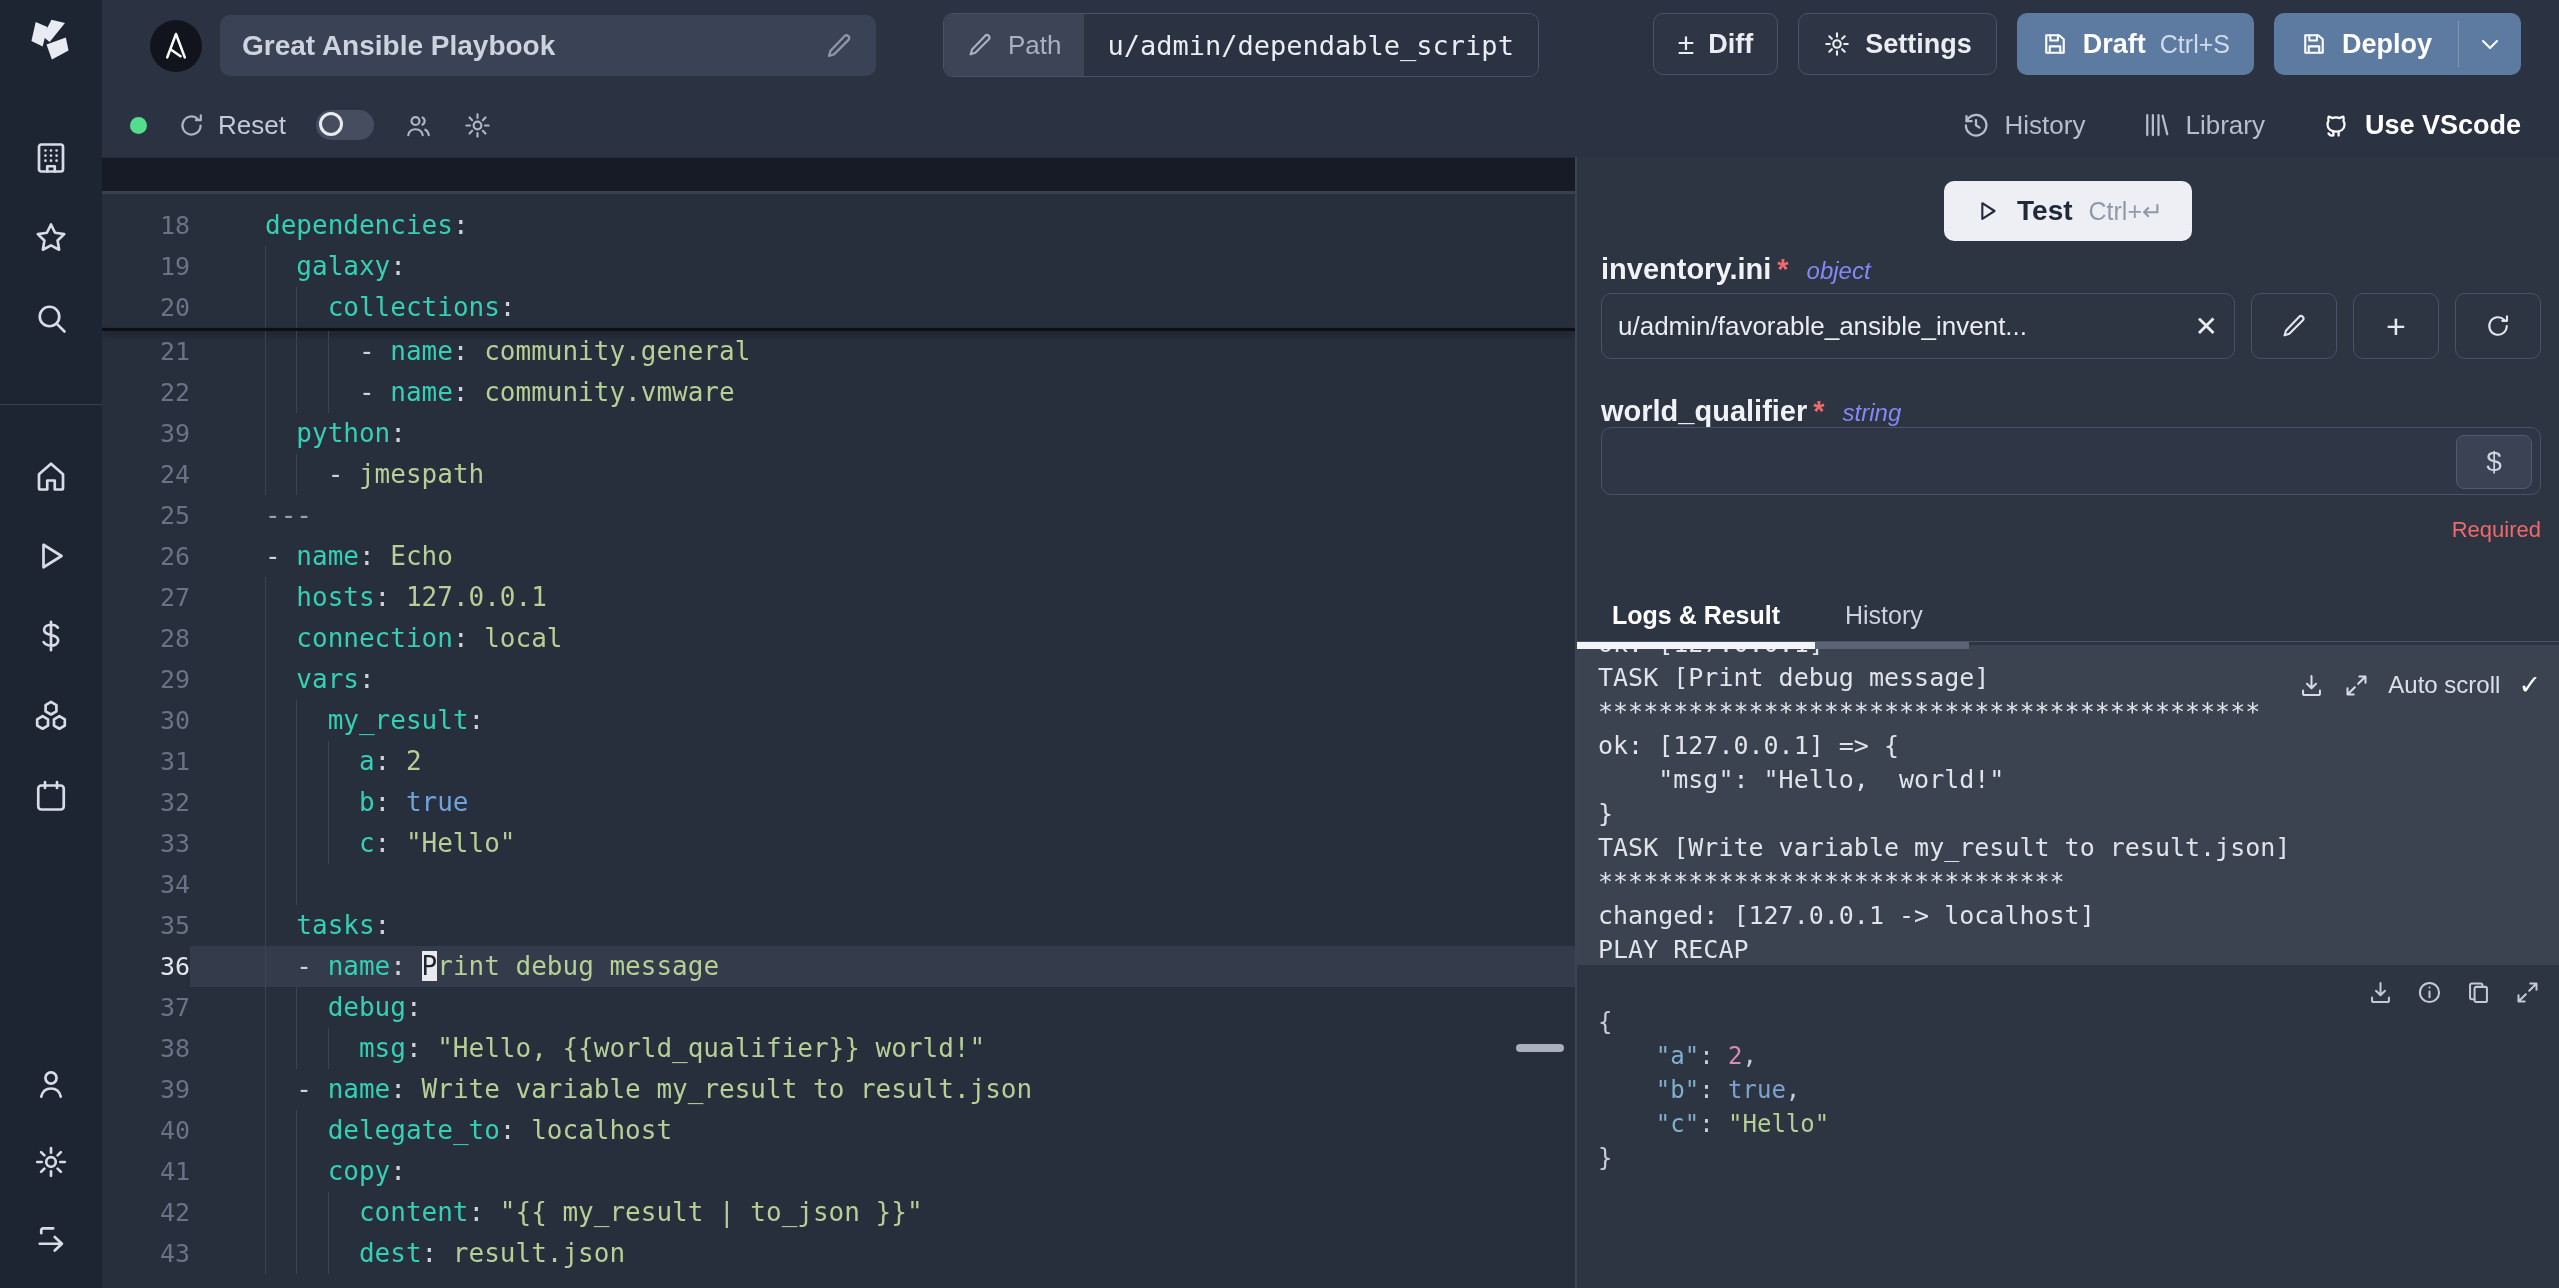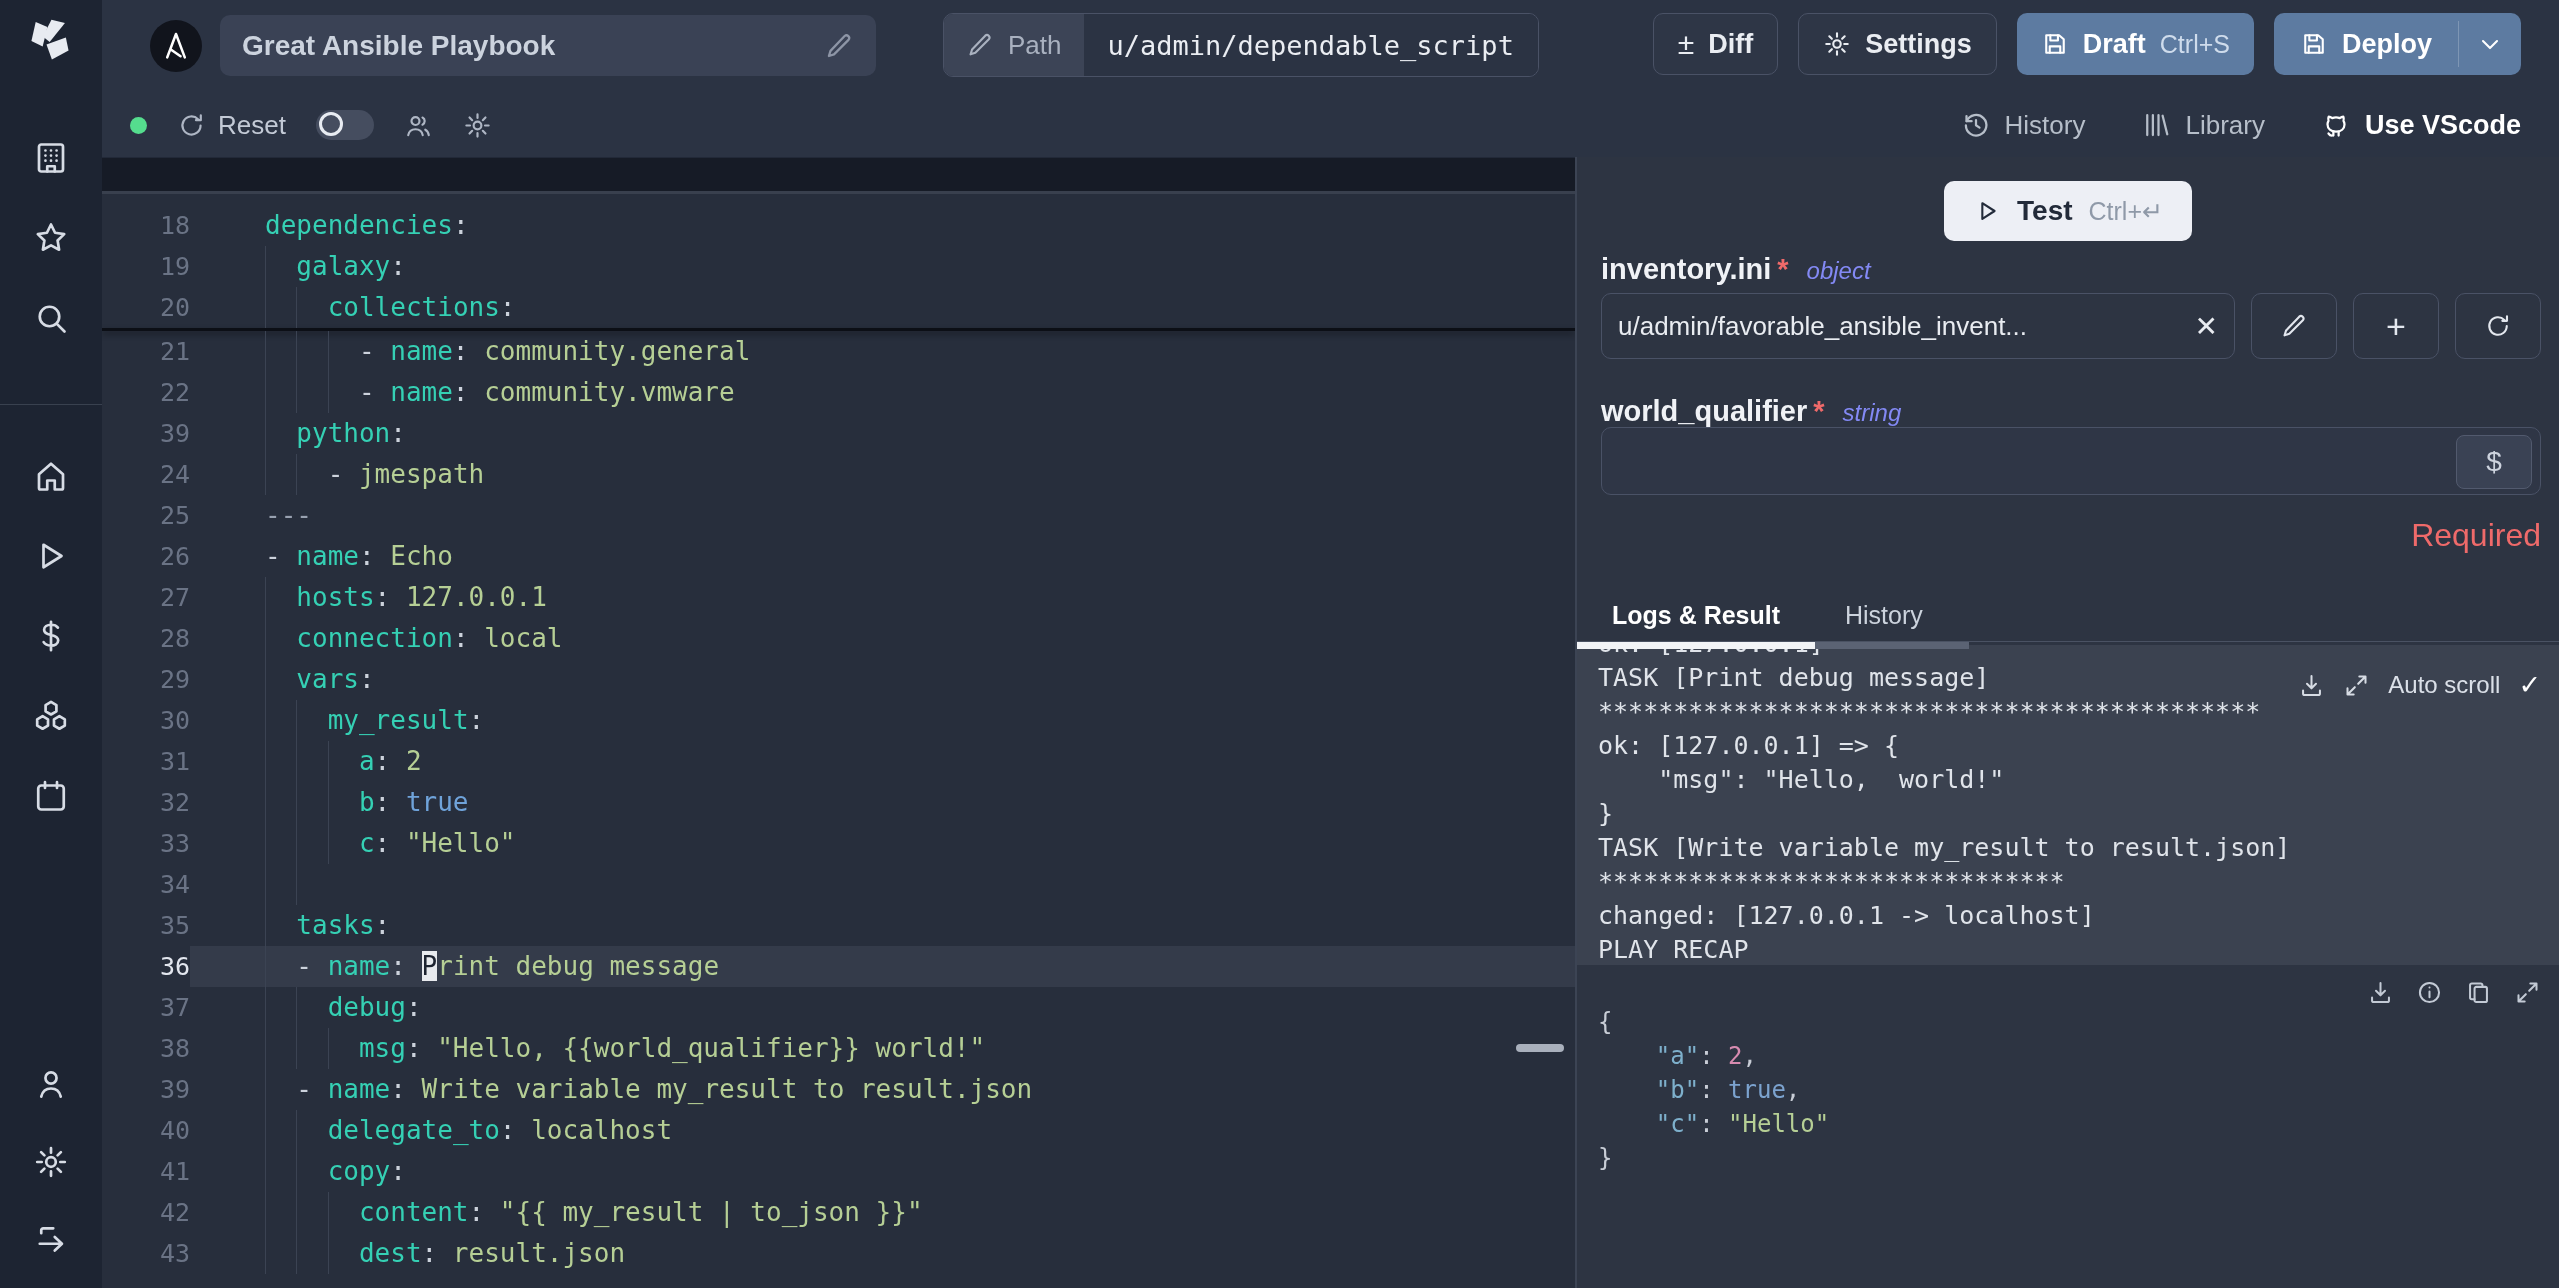--- a/index.html
+++ b/index.html
@@ -97,21 +97,21 @@
   .inv-input .val{flex:1;font-size:26px;color:#e9ecf1;white-space:nowrap;overflow:hidden;}
   .inv-input .x{font-size:28px;color:#e9ecf1;padding-left:14px;}
   .sq-btn{width:86px;height:66px;border:1px solid #4a5266;border-radius:10px;display:flex;align-items:center;
           justify-content:center;color:#e3e7ee;box-sizing:border-box;background:#2d3442;}
   .sq-btn .ic{width:28px;height:28px;}
   .sq-btn .plus{font-size:34px;font-weight:normal;}
   .wq-area{position:absolute;left:24px;right:18px;top:270px;height:68px;border:1px solid #4a5266;border-radius:10px;
            background:#2f3646;box-sizing:border-box;}
   .wq-area .dollar{position:absolute;right:8px;top:7px;width:74px;height:52px;background:#3a4254;border:1px solid #525a6e;
             border-radius:8px;display:flex;align-items:center;justify-content:center;font-size:28px;color:#cdd3de;}
-  .required{position:absolute;right:18px;top:360px;font-size:32px;color:#ef6a6a;}
+  .required{position:absolute;right:18px;top:360px;font-size:22px;color:#ef6a6a;}
   .tabs{position:absolute;left:0;right:0;top:440px;height:44px;border-bottom:1px solid #4a5263;}
   .tab{position:absolute;top:4px;font-size:25px;}
   .tab.active{color:#ffffff;font-weight:bold;left:35px;}
   .tab.idle{color:#ccd3dd;left:268px;}
   .bar-w{position:absolute;left:0px;top:485px;width:238px;height:7px;background:#f2f4f7;z-index:3;}
   .bar-g{position:absolute;left:238px;top:485px;width:154px;height:7px;background:#5b6374;z-index:3;}
   .logpanel{position:absolute;left:0;right:0;top:488px;height:320px;background:#3b4250;overflow:hidden;}
   .loglines{margin-top:-18px;padding-left:21px;font-size:25px;line-height:34px;color:#e0e4ea;white-space:pre;}
   .log-ctl{position:absolute;right:18px;top:24px;display:flex;align-items:center;gap:18px;color:#d7dce4;}
   .log-ctl .ic{width:27px;height:27px;}

